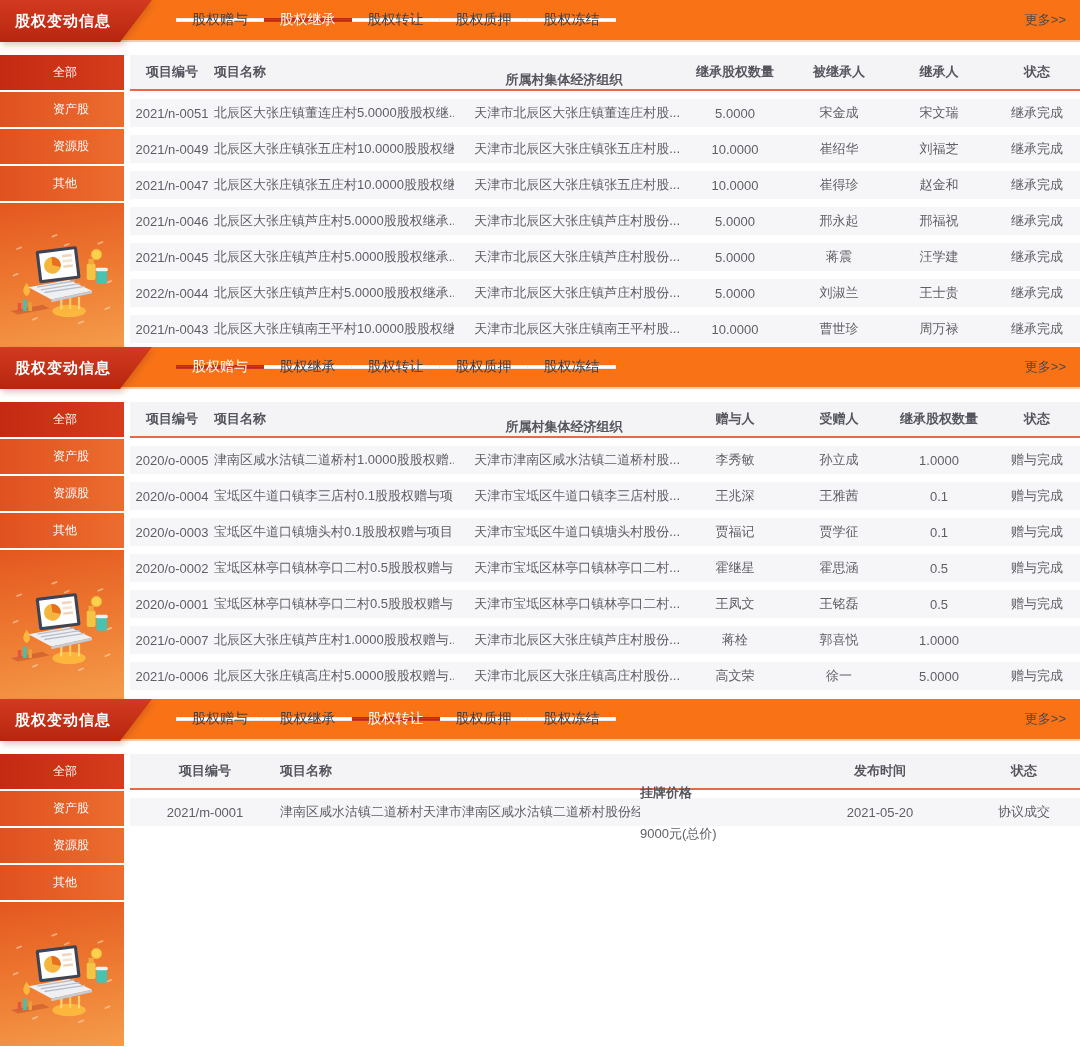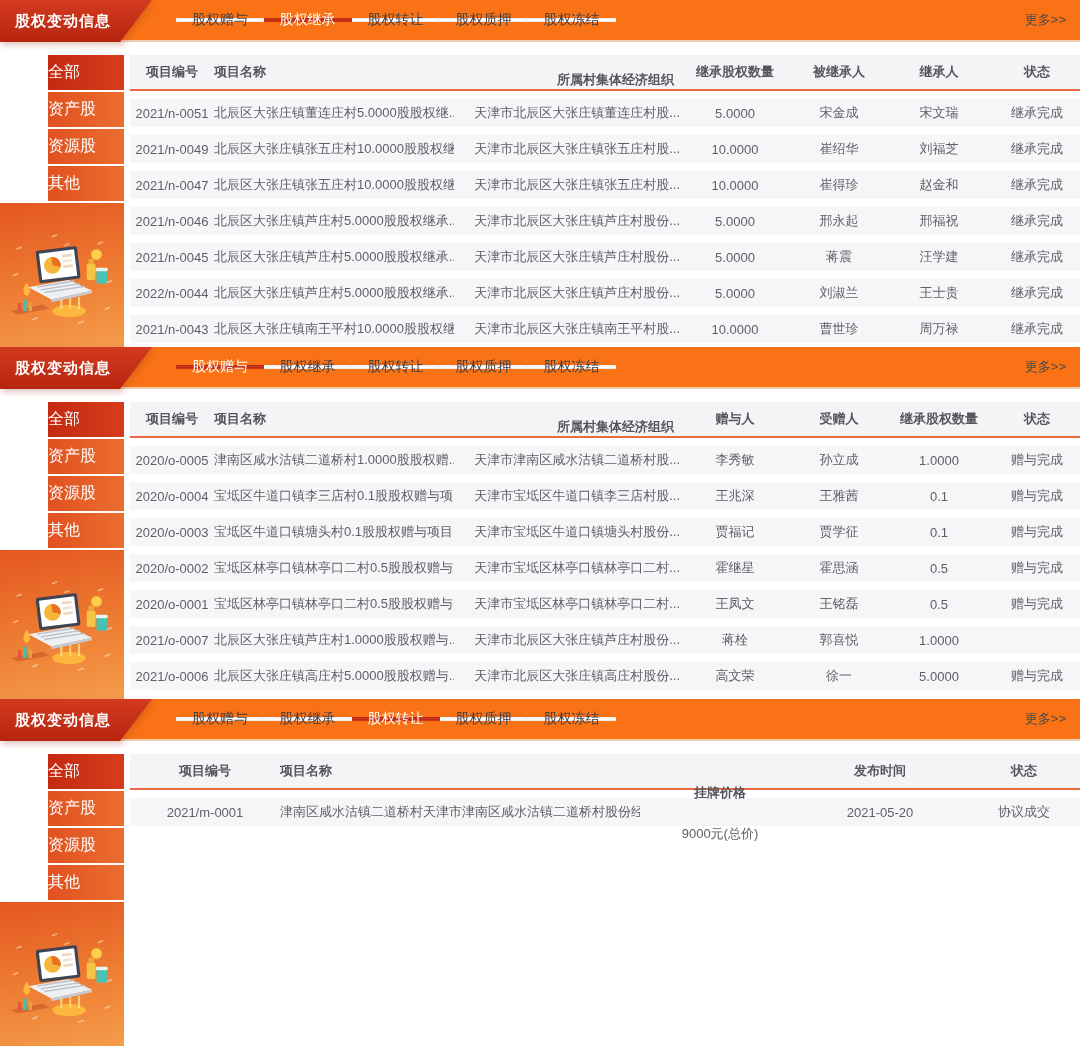--- a/index.html
+++ b/index.html
@@ -44,24 +44,23 @@
 
   
   .panel-body { display:flex; margin-top:13px; }
   .panel:nth-of-type(1) .panel-body { height:292px; }
   .panel:nth-of-type(2) .panel-body { height:297px; }
   .panel:nth-of-type(3) .panel-body { height:292px; }
 
   .side { width:124px; display:flex; flex-direction:column; flex-shrink:0; }
   .side-item {
     height:35px; margin-bottom:2px; flex-shrink:0;
-    display:flex; align-items:center; 
-    color:#fff; font-size:16px; cursor:pointer;
+    display:flex; align-items:center; padding-left:53px;
+    color:#fff; font-size:12px; cursor:pointer;
     background:linear-gradient(90deg,#e05120 0%,#ec6d2e 100%);
-    margin-left:48px;
   }
   .side-item.active { background:linear-gradient(90deg,#c32a11 0%,#d63d1c 100%); }
   .side-art {
     flex:1; overflow:hidden;
     background:linear-gradient(168deg,#e4571f 0%,#ee7d33 55%,#f59c4b 100%);
     display:flex; justify-content:center; align-items:flex-start; padding-top:26px;
   }
 
   .tbl { flex:1; margin-left:6px; font-size:13px; }
   .thead {
@@ -71,29 +70,29 @@
   }
   .trow {
     display:flex; align-items:center; height:28px;
     background:#f6f6f8; margin-top:8px; cursor:pointer;
   }
   .cell { white-space:nowrap; overflow:hidden; flex-shrink:0; }
   
   .t7 .c0 { width:84px;  text-align:center; }
   .t7 .c1 { width:240px; text-align:left; }
   .t7 .c2 { width:226px; text-align:right; }
-  .t7 .thead-cell.c2 { text-align:right; padding-right:6px;margin-top:16px; }
+  .t7 .thead-cell.c2 { text-align:center; padding-right:6px;margin-top:16px; }
   .t7 .c3 { width:110px; text-align:center; }
   .t7 .c4 { width:98px;  text-align:center; }
   .t7 .c5 { width:102px; text-align:center; }
   .t7 .c6 { width:94px;  text-align:center; }
   
   .t5 .c0 { width:150px; text-align:center; }
   .t5 .c1 { width:360px; text-align:left; }
-  .t5 .c2 { width:160px; text-align:center;margin-top:43px; }
+  .t5 .c2 { width:160px; text-align:left;margin-top:43px; }
   .t5 .c3 { width:160px; text-align:center; }
   .t5 .c4 { width:128px; text-align:center; }
 </style>
 </head>
 <body>
 
 <main id="sections">
   <section class="panel">
     <div class="panel-head">
       <div class="ribbon-wrap">

